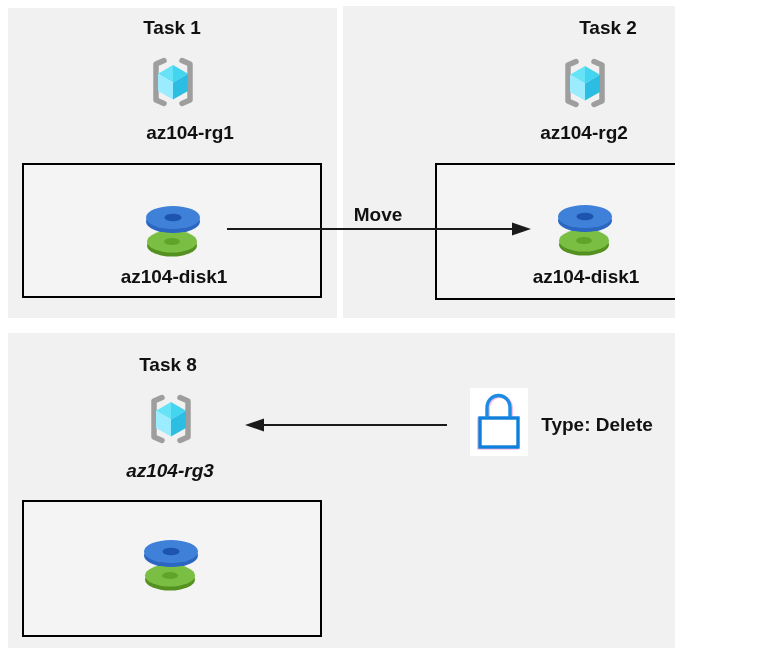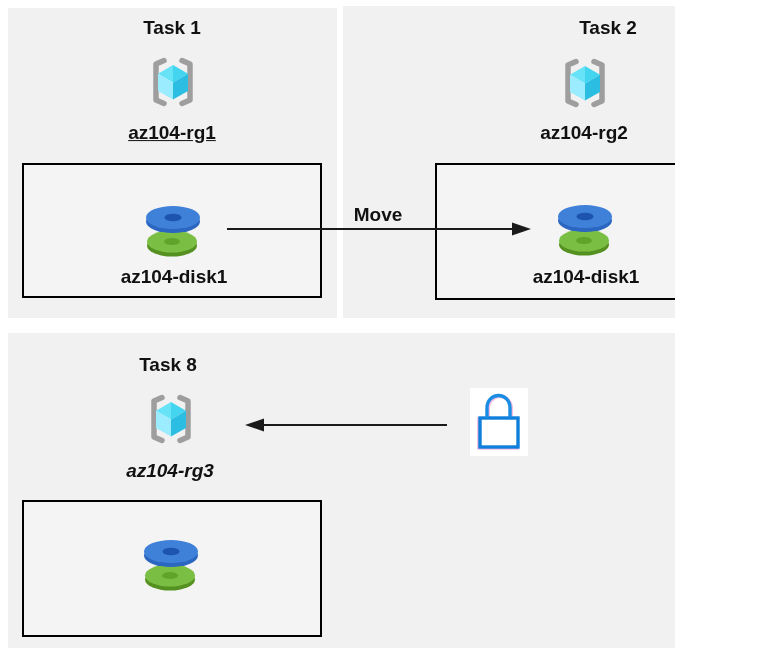--- a/index.html
+++ b/index.html
@@ -66,21 +66,21 @@
 
   <div class="label" style="left:172px; top:28px;">Task 1</div>
   <svg class="icon" style="left:143px; top:53px;" width="60" height="60" viewBox="0 0 60 60">
     <path d="M21,7.5 L13,11 L13,47 L21,50.5" fill="none" stroke="#9e9e9e" stroke-width="5.5" stroke-linejoin="round" stroke-linecap="round"></path>
     <path d="M39,7.5 L47,11 L47,47 L39,50.5" fill="none" stroke="#9e9e9e" stroke-width="5.5" stroke-linejoin="round" stroke-linecap="round"></path>
     <polygon points="30,12 30,29.5 15,20.8" fill="#67e3f7"></polygon>
     <polygon points="30,12 45,20.8 30,29.5" fill="#43d5ef"></polygon>
     <polygon points="15,20.8 30,29.5 30,46.5 15,38" fill="#9becff"></polygon>
     <polygon points="45,20.8 45,38 30,46.5 30,29.5" fill="#2cbde2"></polygon>
   </svg>
-  <div class="label" style="left:172px; top:133px;text-decoration:underline;">az104-rg1</div>
+  <div class="label" style="left:190px; top:133px;">az104-rg1</div>
   <div class="disk-box disk-box-1"></div>
   <svg class="icon" style="left:142px; top:203px;" width="62" height="56" viewBox="0 0 62 56">
     <ellipse cx="30" cy="42.5" rx="25" ry="11" fill="#559120"></ellipse>
     <ellipse cx="30" cy="38.5" rx="25" ry="11" fill="#7abf43"></ellipse>
     <ellipse cx="30" cy="38.5" rx="8" ry="3.6" fill="#60a42c"></ellipse>
     <ellipse cx="31" cy="18.5" rx="27" ry="11.5" fill="#2b67c0"></ellipse>
     <ellipse cx="31" cy="14.5" rx="27" ry="11.5" fill="#3f80d8"></ellipse>
     <ellipse cx="31" cy="14.5" rx="8.5" ry="3.8" fill="#1c54b0"></ellipse>
   </svg>
   <div class="label" style="left:174px; top:277px;">az104-disk1</div>
@@ -140,15 +140,16 @@
   <div class="lock-card">
     <svg width="58" height="68" viewBox="0 0 58 68">
       <path d="M17,30 V20 C17,12.5 22.3,7.5 28.5,7.5 C34.7,7.5 40,12.5 40,20 V30" fill="none" stroke="#ef79c3" stroke-width="3.4" opacity="0.5" transform="translate(1.3,0.8)"></path>
       <rect x="10" y="30" width="38" height="29" fill="none" stroke="#ef79c3" stroke-width="3.4" opacity="0.5" transform="translate(-1.2,1)"></rect>
       <rect x="10" y="30" width="38" height="29" fill="#ffffff" stroke="#0f7fdb" stroke-width="3.4"></rect>
       <path d="M17,30 V20 C17,12.5 22.3,7.5 28.5,7.5 C34.7,7.5 40,12.5 40,20 V30" fill="none" stroke="#1b8ce4" stroke-width="3.4"></path>
     </svg>
   </div>
 
   <div class="lock-text">
+    <div>Type: Delete</div>
   </div>
 
 </div>
 
 </body></html>

